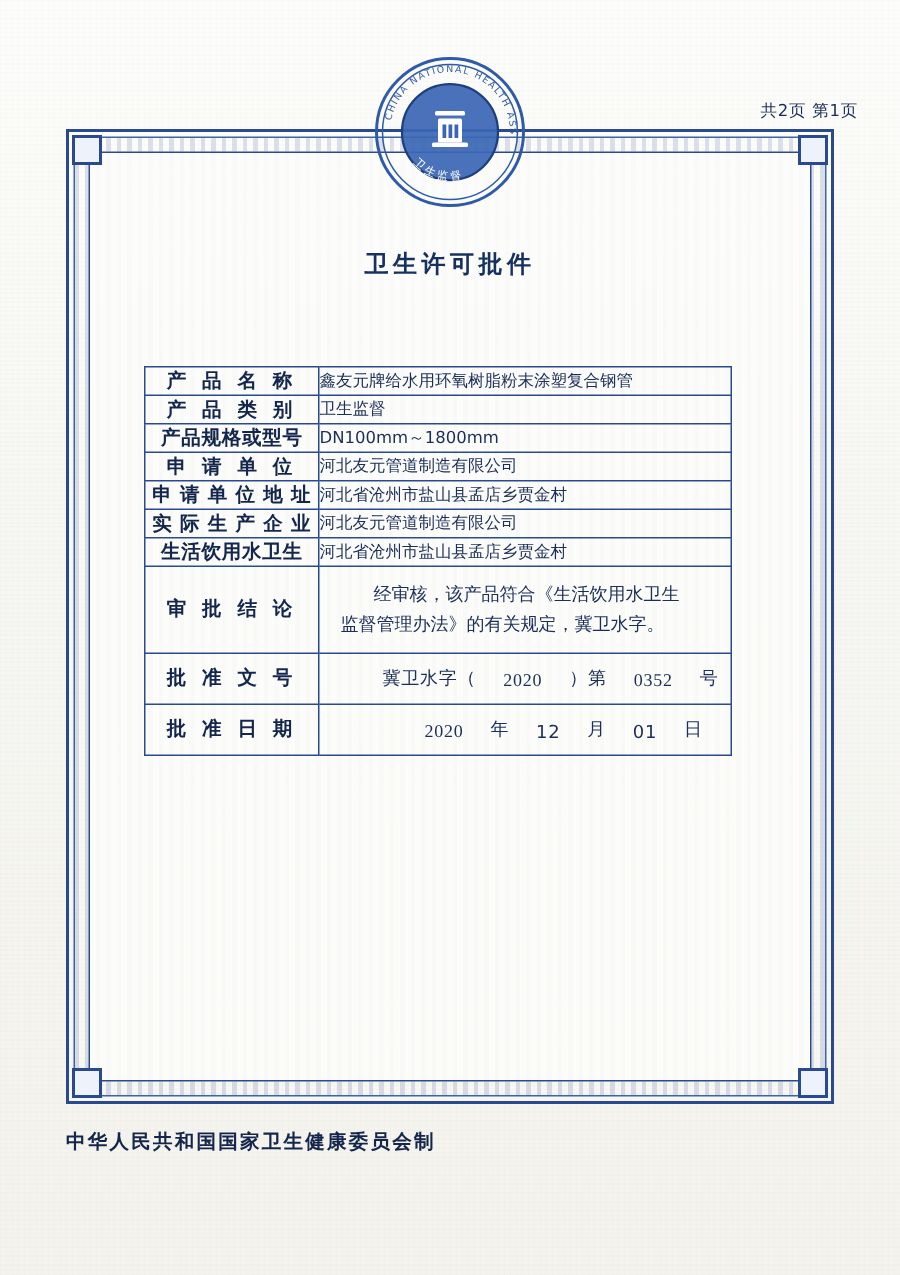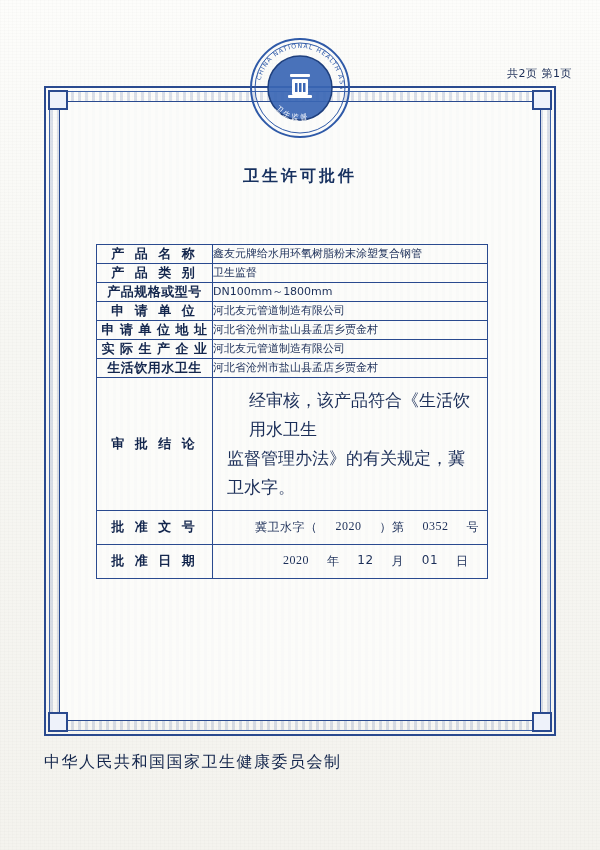--- a/index.html
+++ b/index.html
@@ -151,53 +151,53 @@
     white-space: nowrap;
   }
   .lbl.tight { letter-spacing: 0.5px; }
   .val {
     padding: 9px 8px;
     font-size: 11px;
     color: #1b2e58;
     line-height: 1.5;
   }
   .val.conclusion {
-    font-size: 17px;
+    font-size: 12px;
     line-height: 1.7;
     padding: 8px 10px 8px 14px;
   }
   .indent { display: inline-block; padding-left: 22px; }
 
   .row-fields {
     display: flex;
-    align-items: flex-start;
+    align-items: flex-end;
     gap: 0;
     padding: 8px 8px;
     font-size: 12px;
     color: #1b2e58;
     letter-spacing: 0.5px;
     margin-left: 34px;
   }
   .row-fields .seg { white-space: nowrap; }
   .row-fields .blank {
     display: inline-block;
     min-width: 52px;
     text-align: center;
   }
   .row-fields .blank.wide { min-width: 62px; font-family: Liberation Serif, serif; }
   .row-fields .gap { display: inline-block; width: 10px; }
 
   .footer {
     position: absolute;
     left: 44px;
     top: 752px;
-    font-size: 16px;
+    font-size: 13px;
     letter-spacing: 1.5px;
     color: #14264c;
-    font-weight: normal;
+    font-weight: bold;
   }
 </style>
 </head>
 <body>
 
 <div class="page">
   <div class="paper-texture"></div>
 
   <div class="page-number">共2页 第1页</div>
 

